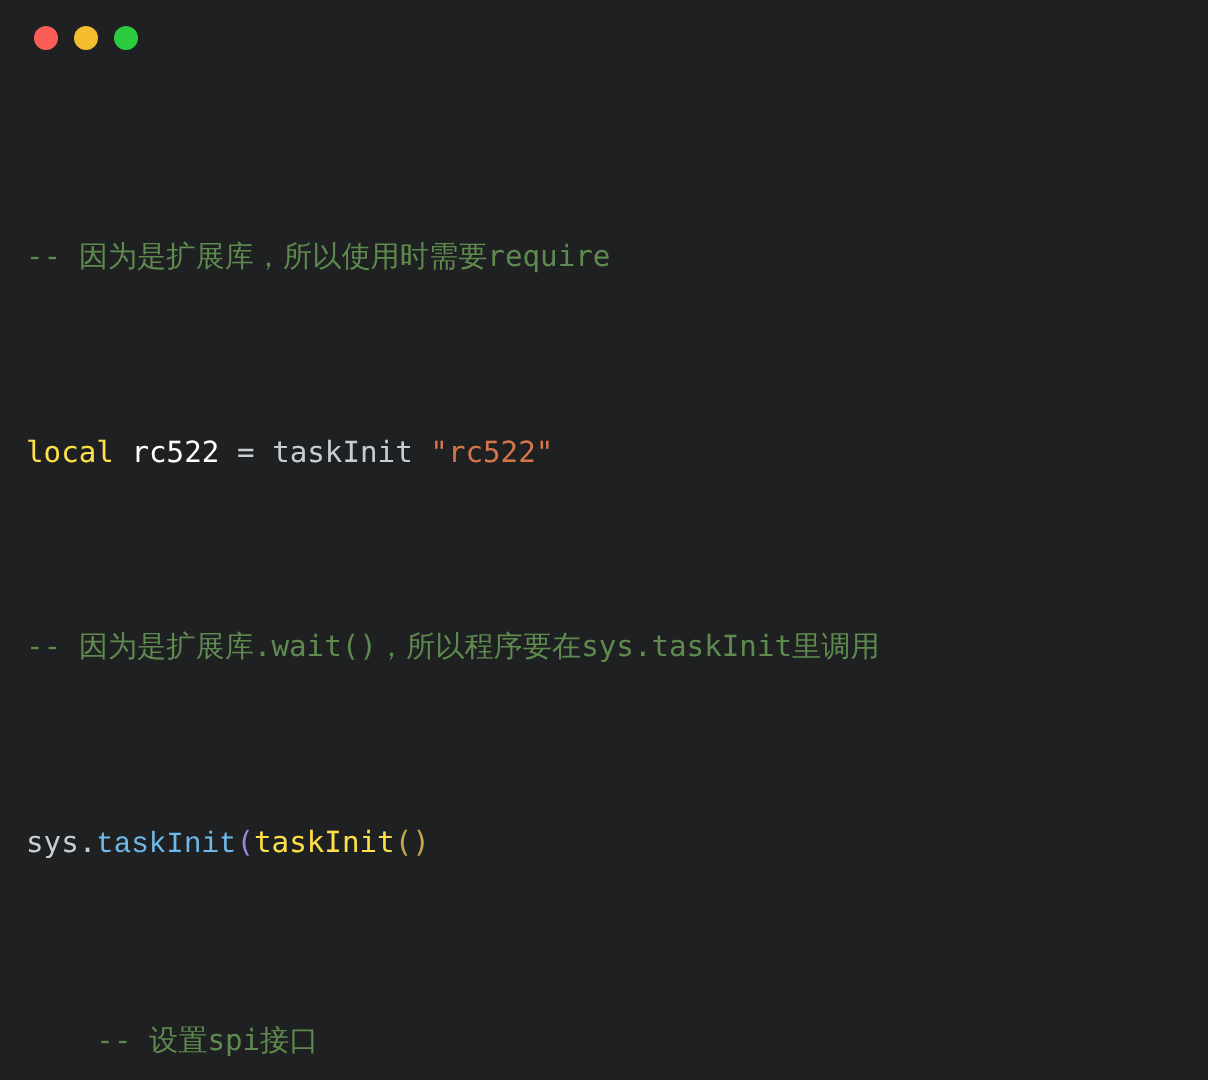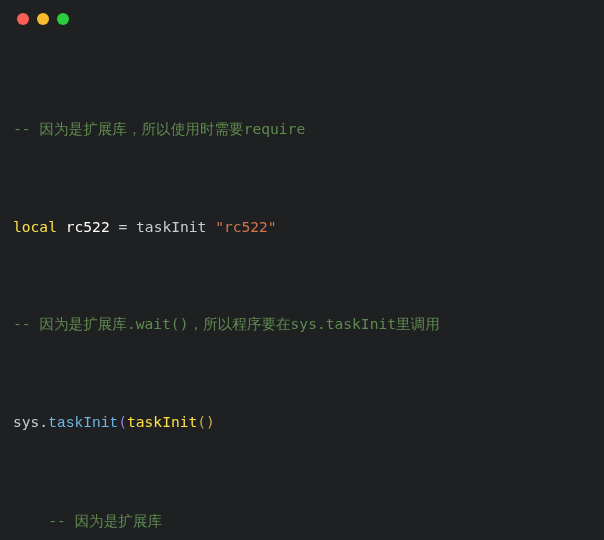--- a/index.html
+++ b/index.html
@@ -70,21 +70,21 @@
   <div id="code">
 
     <div class="line"><span class="cmt">-- 因为是扩展库，所以使用时需要require</span></div>
 
     <div class="line"><span class="kw">local</span> <span class="var">rc522</span> <span class="op">=</span> <span class="id">taskInit</span> <span class="str">"rc522"</span></div>
 
     <div class="line"><span class="cmt">-- 因为是扩展库.wait()，所以程序要在sys.taskInit里调用</span></div>
 
     <div class="line"><span class="id">sys</span><span class="dot2">.</span><span class="fn">taskInit</span><span class="par">(</span><span class="kw">taskInit</span><span class="par2">(</span><span class="par2">)</span></div>
 
-    <div class="line">    <span class="cmt">-- 因为是扩展库</span></div>
+    <div class="line">    <span class="cmt">-- 设置spi接口</span></div>
 
     
 
     
 
     
 
     
 
     

